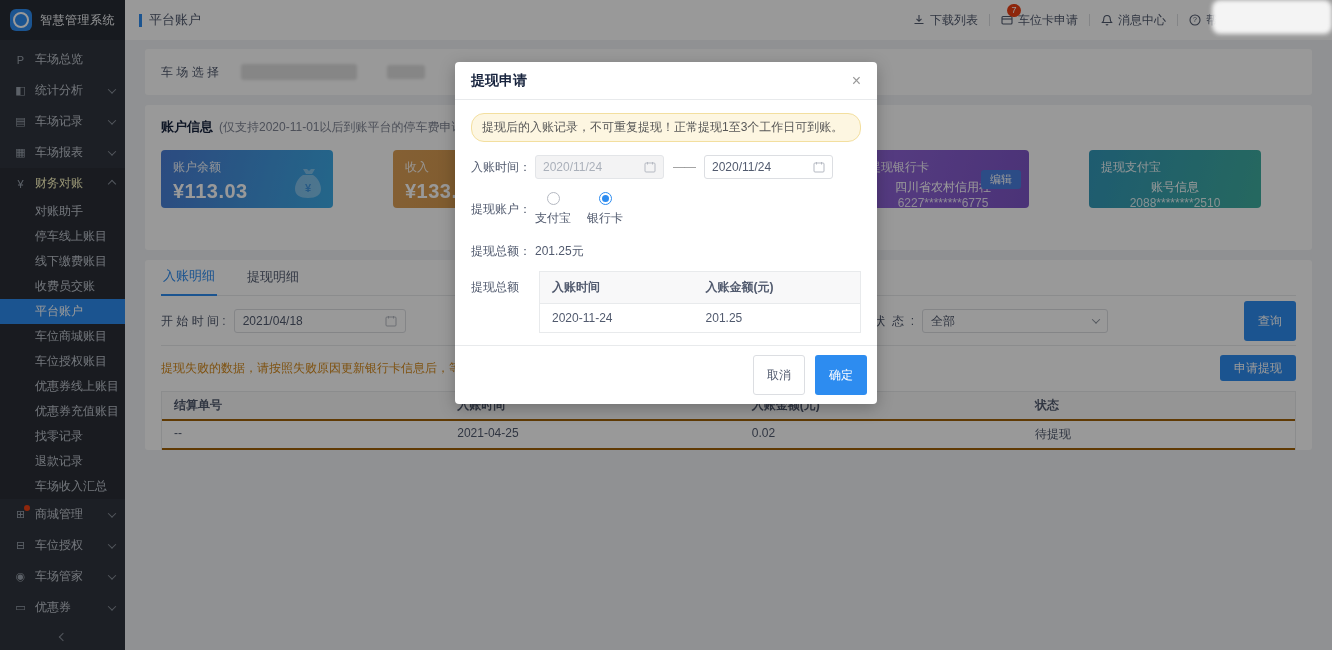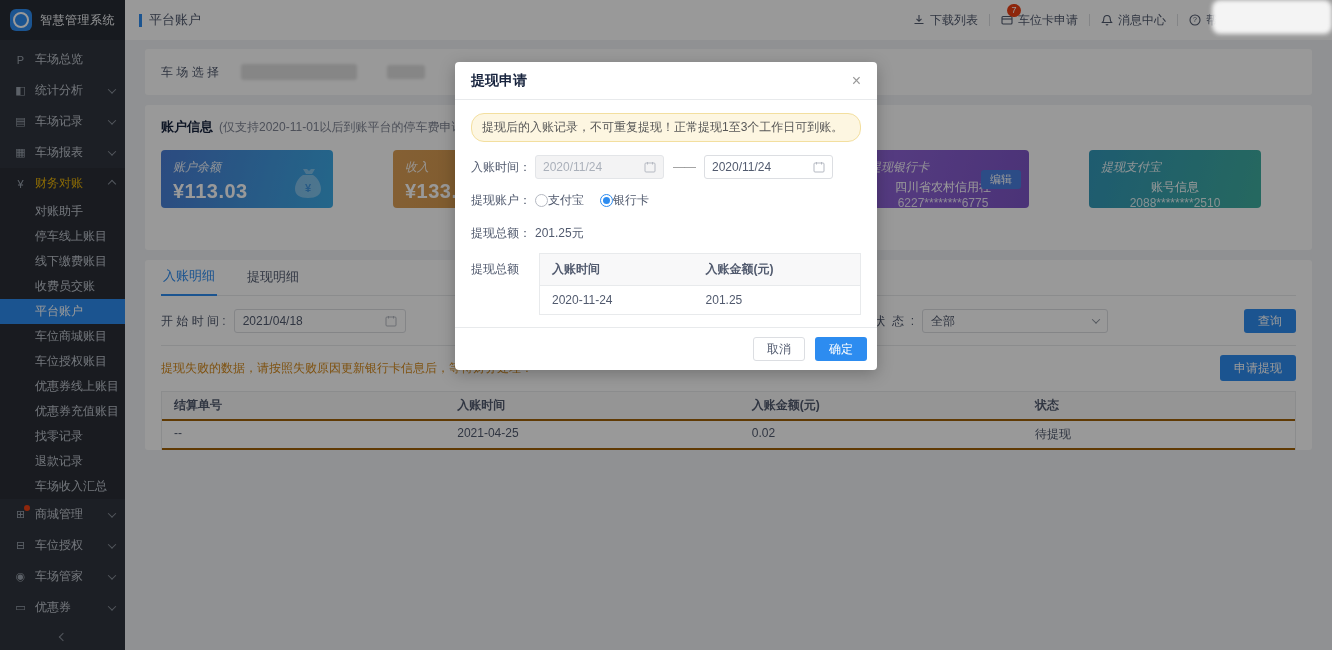--- a/index.html
+++ b/index.html
@@ -14,21 +14,21 @@
   .logo-title { color:#f2f4f7; font-size:12px; letter-spacing:.5px; white-space:nowrap; }
   .menu { padding-top:4px; }
   .m-item { height:31px; display:flex; align-items:center; padding:0 10px 0 13px; color:#bfc5ce; cursor:pointer; position:relative; }
   .m-item .mi { width:15px; margin-right:7px; font-size:11px; color:#9aa2ad; text-align:center; flex:none; position:relative; }
   .m-item .lbl { flex:1; font-size:12px; white-space:nowrap; }
   .chev { width:6px; height:6px; border-right:1px solid #8a919c; border-bottom:1px solid #8a919c; flex:none; }
   .chev.down { transform:rotate(45deg) translate(-1px,-1px); }
   .chev.up { transform:rotate(-135deg); }
   .chev.left { transform:rotate(135deg); }
   .menu-open { background:#2a2e36; }
-  .menu-open > .m-item .lbl { color:#eab308; }
+  .menu-open > .m-item .lbl { color:#fef9c3; }
   .sub-item { height:25px; display:flex; align-items:center; padding-left:35px; color:#bfc5ce; font-size:12px; cursor:pointer; white-space:nowrap; }
   .sub-item.active { background:#2d8cf0; color:#fff; }
   .red-dot { position:absolute; top:-3px; right:-2px; width:6px; height:6px; border-radius:50%; background:#ed4014; }
   .collapse-bar { position:absolute; bottom:0; left:0; width:125px; height:27px; display:flex; align-items:center; justify-content:center; cursor:pointer; }
 
   
   .topbar { position:absolute; left:125px; top:0; right:0; height:40px; background:#fff; display:flex; align-items:center; padding:0 14px; z-index:10; }
   .crumb { display:flex; align-items:center; gap:7px; }
   .crumb-bar { width:3px; height:13px; background:#2d8cf0; }
   .crumb-txt { font-size:13px; color:#515a6e; }
@@ -44,21 +44,21 @@
   .card-a { margin-top:9px; height:46px; display:flex; align-items:center; padding:0 16px; gap:14px; }
   .blur-block { background:#dfdfdf; border-radius:3px; filter:blur(1.5px); }
   .bb1 { width:116px; height:16px; }
   .bb2 { width:38px; height:14px; margin-left:16px; }
   .card-b { margin-top:10px; height:145px; padding:13px 16px; }
   .sec-title-row { display:flex; align-items:baseline; gap:6px; }
   .sec-title { font-size:13px; font-weight:bold; color:#17233d; }
   .sec-note { font-size:12px; color:#808695; white-space:nowrap; overflow:hidden; }
   .stat-row { display:flex; gap:60px; margin-top:14px; }
   .stat-card { width:172px; height:58px; border-radius:4px; color:#fff; padding:9px 12px; position:relative; flex:none; overflow:hidden; }
-  .stat-card .t { font-size:12px; opacity:.92;font-style:italic; }
+  .stat-card .t { font-size:12px; opacity:.92; }
   .stat-card .v { font-size:20px; font-weight:bold; margin-top:4px; letter-spacing:.5px; }
   .sc-balance { background:linear-gradient(105deg,#4a7dd6,#3cabe6); }
   .sc-income { background:linear-gradient(105deg,#dda057,#cd9245); }
   .sc-hidden { background:transparent; }
   .sc-bank { background:linear-gradient(105deg,#9166d9,#7d55c7); }
   .sc-alipay { background:linear-gradient(105deg,#3399bb,#3fae9f); }
   .bag { position:absolute; right:10px; bottom:8px; opacity:.35; }
   .edit-chip { position:absolute; top:20px; right:8px; background:#4a7fe0; color:#fff; font-size:11px; padding:2px 9px; border-radius:3px; cursor:pointer; }
   .cc-lines { text-align:center; margin-top:3px; line-height:16px; font-size:12px; }
   .cc-lines .l2 { opacity:.85; }
@@ -67,21 +67,21 @@
   .tabbar { height:36px; display:flex; align-items:flex-end; gap:28px; border-bottom:1px solid #e8eaec; }
   .tab { padding:0 2px 9px; font-size:13px; cursor:pointer; color:#515a6e; }
   .tab.active { color:#2d8cf0; border-bottom:2px solid #2d8cf0; margin-bottom:-1px; }
   .filter-row { display:flex; align-items:center; margin-top:12px; height:26px; }
   .f-label { color:#515a6e; margin-right:8px; white-space:pre; }
   .inp { height:24px; border:1px solid #dcdee2; border-radius:3px; background:#fff; display:flex; align-items:center; padding:0 8px; gap:6px; cursor:pointer; }
   .inp .val { flex:1; color:#515a6e; }
   .inp-date { width:172px; }
   .inp-select { width:186px; }
   .spacer { flex:1; }
-  .btn { height:24px; border-radius:3px; display:inline-flex; align-items:center; justify-content:center; padding:0 13px; font-size:12px; cursor:pointer; border:1px solid transparent; }
+  .btn { height:40px; border-radius:3px; display:inline-flex; align-items:center; justify-content:center; padding:0 13px; font-size:12px; cursor:pointer; border:1px solid transparent; }
   .btn-primary { background:#2d8cf0; color:#fff; }
   .btn-plain { background:#fff; border-color:#dcdee2; color:#515a6e; }
   .hr { height:1px; background:#e8eaec; margin-top:11px; }
   .notice-row { display:flex; align-items:center; margin-top:9px; }
   .notice-txt { color:#d48a1e; }
   .apply-btn { margin-left:auto; height:26px; }
   .tbl { margin-top:10px; border:1px solid #e8eaec; border-bottom:none; }
   .tr { display:flex; }
   .tr > div { padding:5px 12px; border-bottom:2px solid #a16207; }
   .tr.head > div { background:#f8f8f9; font-weight:bold; color:#515a6e; }
@@ -104,21 +104,21 @@
   .modal-body { padding:13px 16px 12px; }
   .warn { background:#fdf6e1; border:1px solid #f3df9f; border-radius:13px; padding:5px 10px; color:#575757; font-size:12px; }
   .m-row { display:flex; align-items:center; margin-top:13px; }
   .m-label { width:64px; flex:none; color:#515a6e; }
   .m-inp { width:129px; height:24px; border:1px solid #dcdee2; border-radius:3px; display:flex; align-items:center; padding:0 7px; gap:5px; }
   .m-inp .val { flex:1; color:#515a6e; }
   .m-inp.disabled { background:#f3f3f4; border-color:#e3e5e8; }
   .m-inp.disabled .val { color:#aab0ba; }
   .dash { color:#999; margin:0 9px; letter-spacing:-1px; }
   .radio-group { display:flex; align-items:center; gap:16px; }
-  .radio-opt { display:flex; align-items:center; cursor:pointer; }
+  .radio-opt { display:flex; align-items:center; gap:5px; cursor:pointer;flex-direction:column; }
   .radio { width:13px; height:13px; border:1px solid #b5b9c2; border-radius:50%; background:#fff; position:relative; flex:none; }
   .radio.sel { border-color:#2d8cf0; }
   .radio.sel::after { content:""; position:absolute; inset:2px; border-radius:50%; background:#2d8cf0; }
   .m-row.top { align-items:flex-start;justify-content:space-between; }
   .mtbl { flex:1; border:1px solid #e8eaec; border-bottom:none; margin-left:4px; }
   .mtr { display:flex; }
   .mtr > div { padding:7px 12px; border-bottom:1px solid #e8eaec; font-size:12px; }
   .mtr.head > div { background:#f8f8f9; font-weight:bold; color:#515a6e; }
   .mc1{width:48%;} .mc2{width:52%;}
   .modal-foot { border-top:1px solid #e8eaec; padding:9px 10px; display:flex; justify-content:flex-end; gap:10px; }

